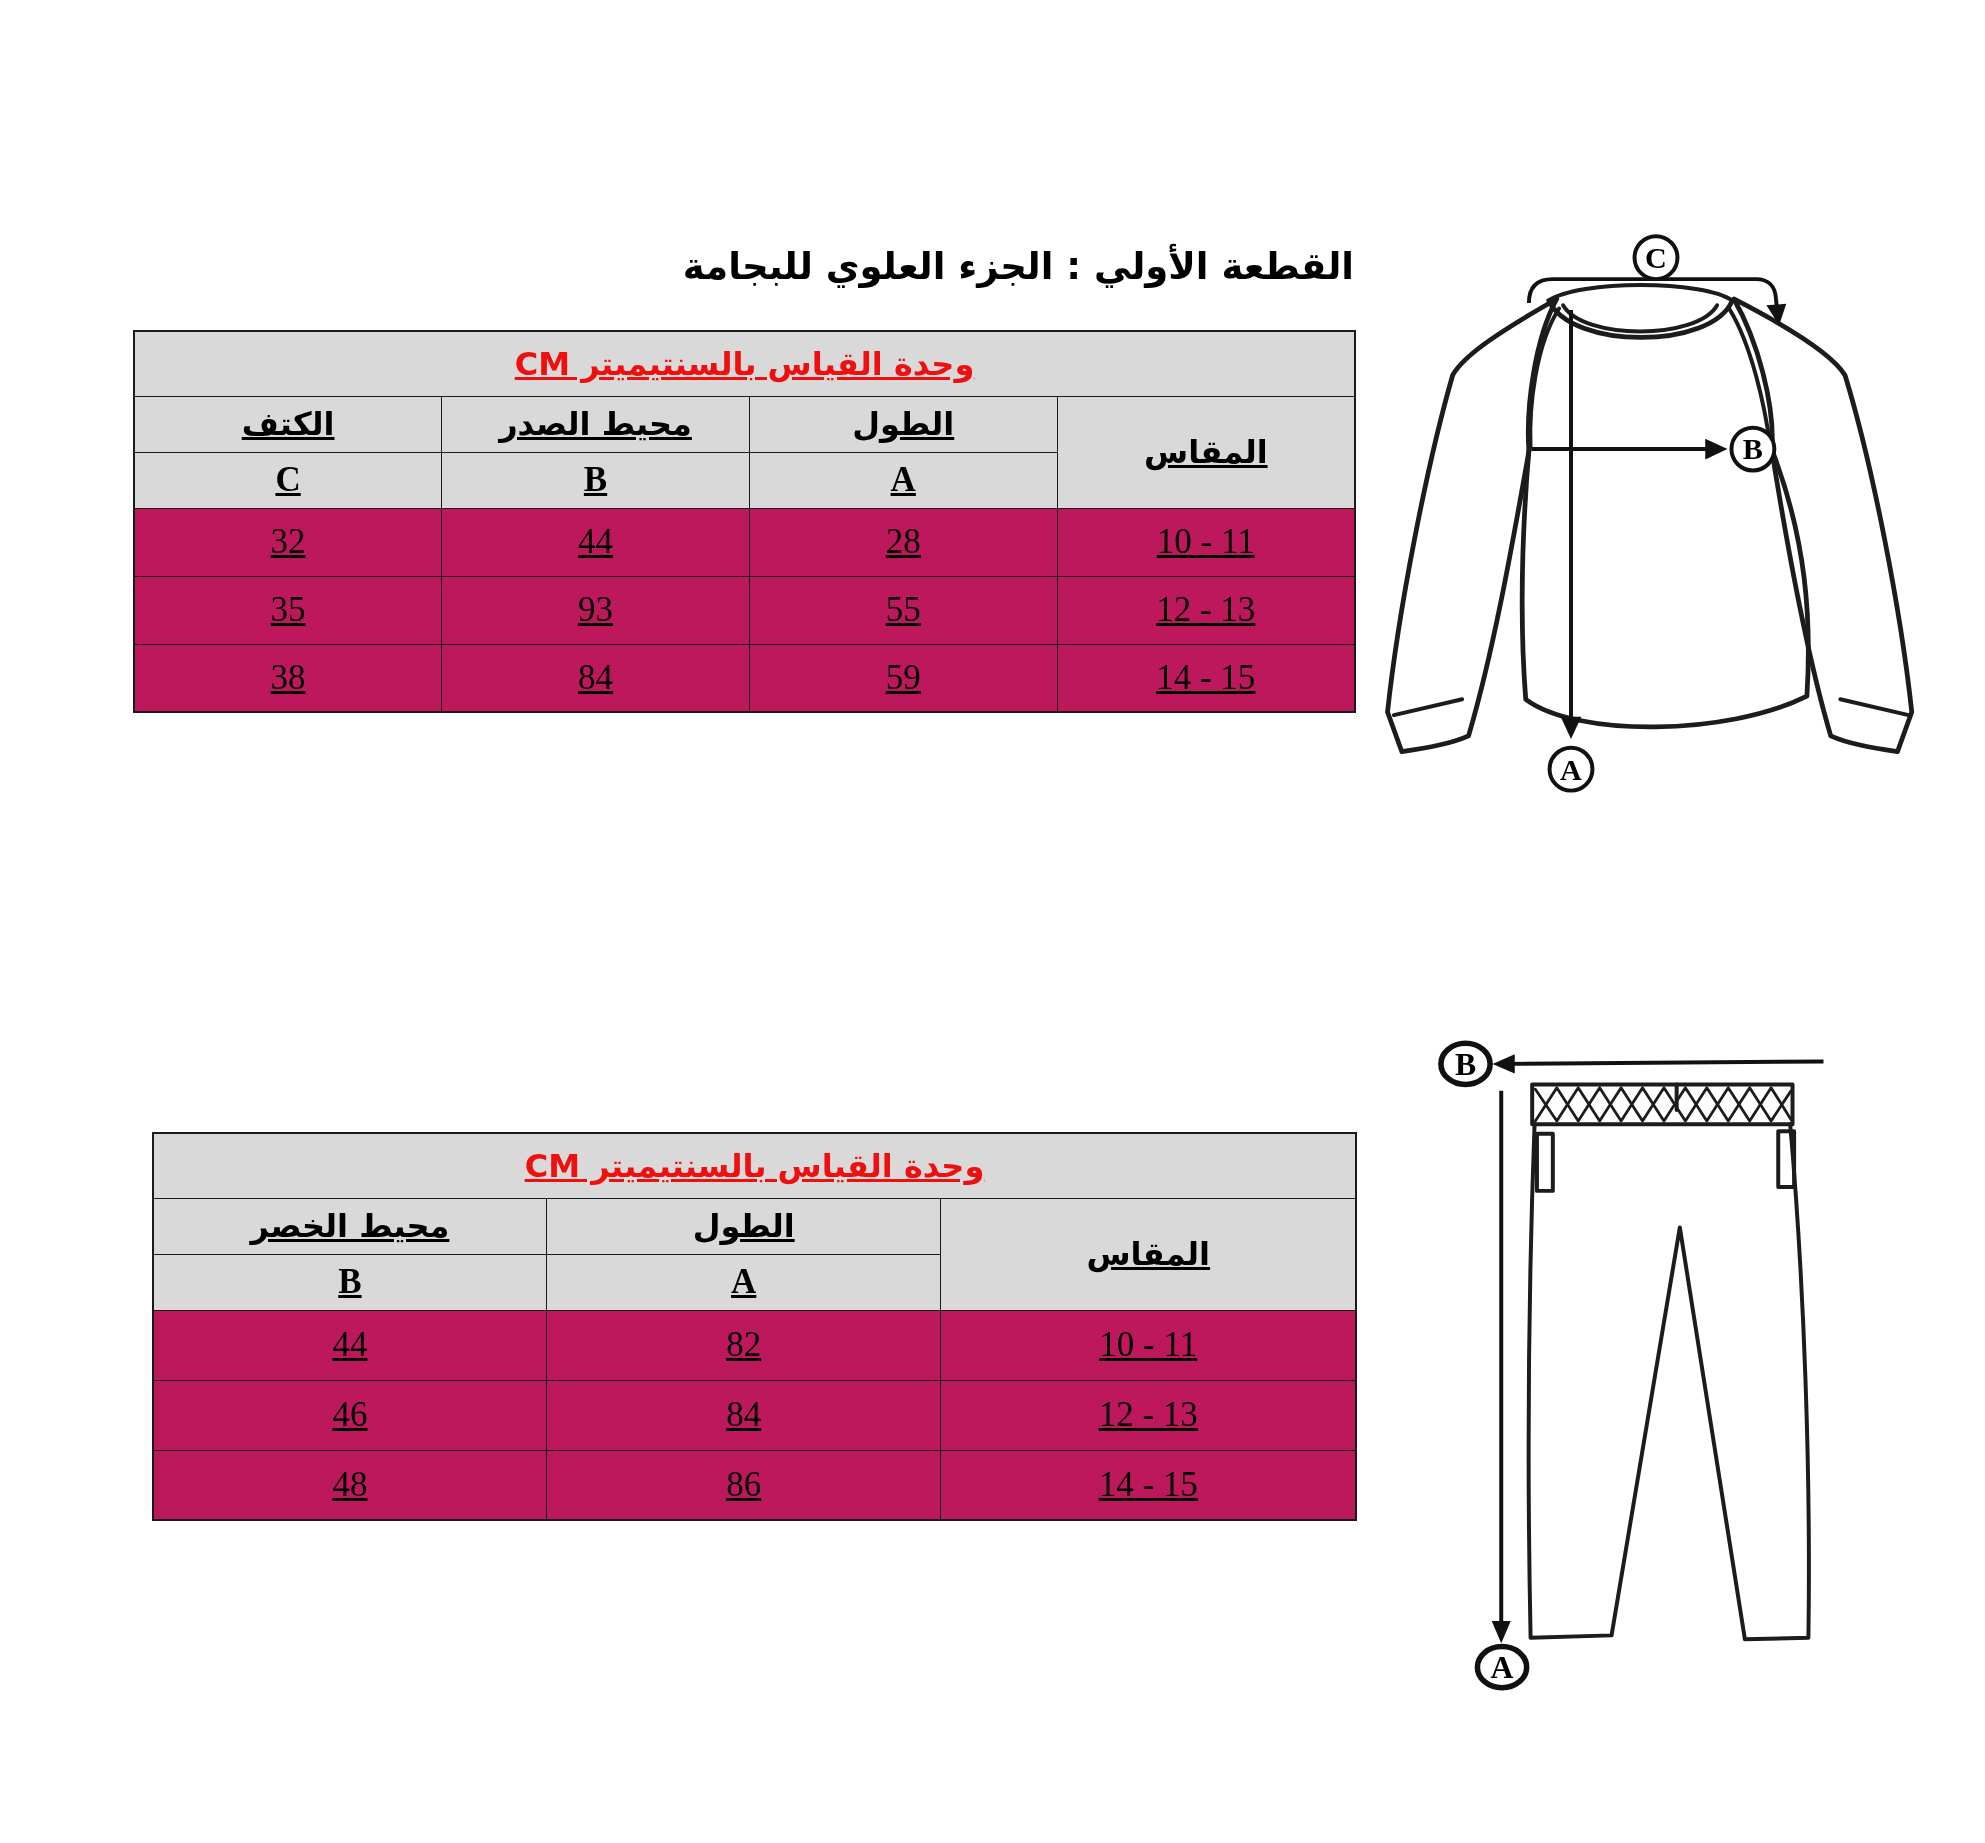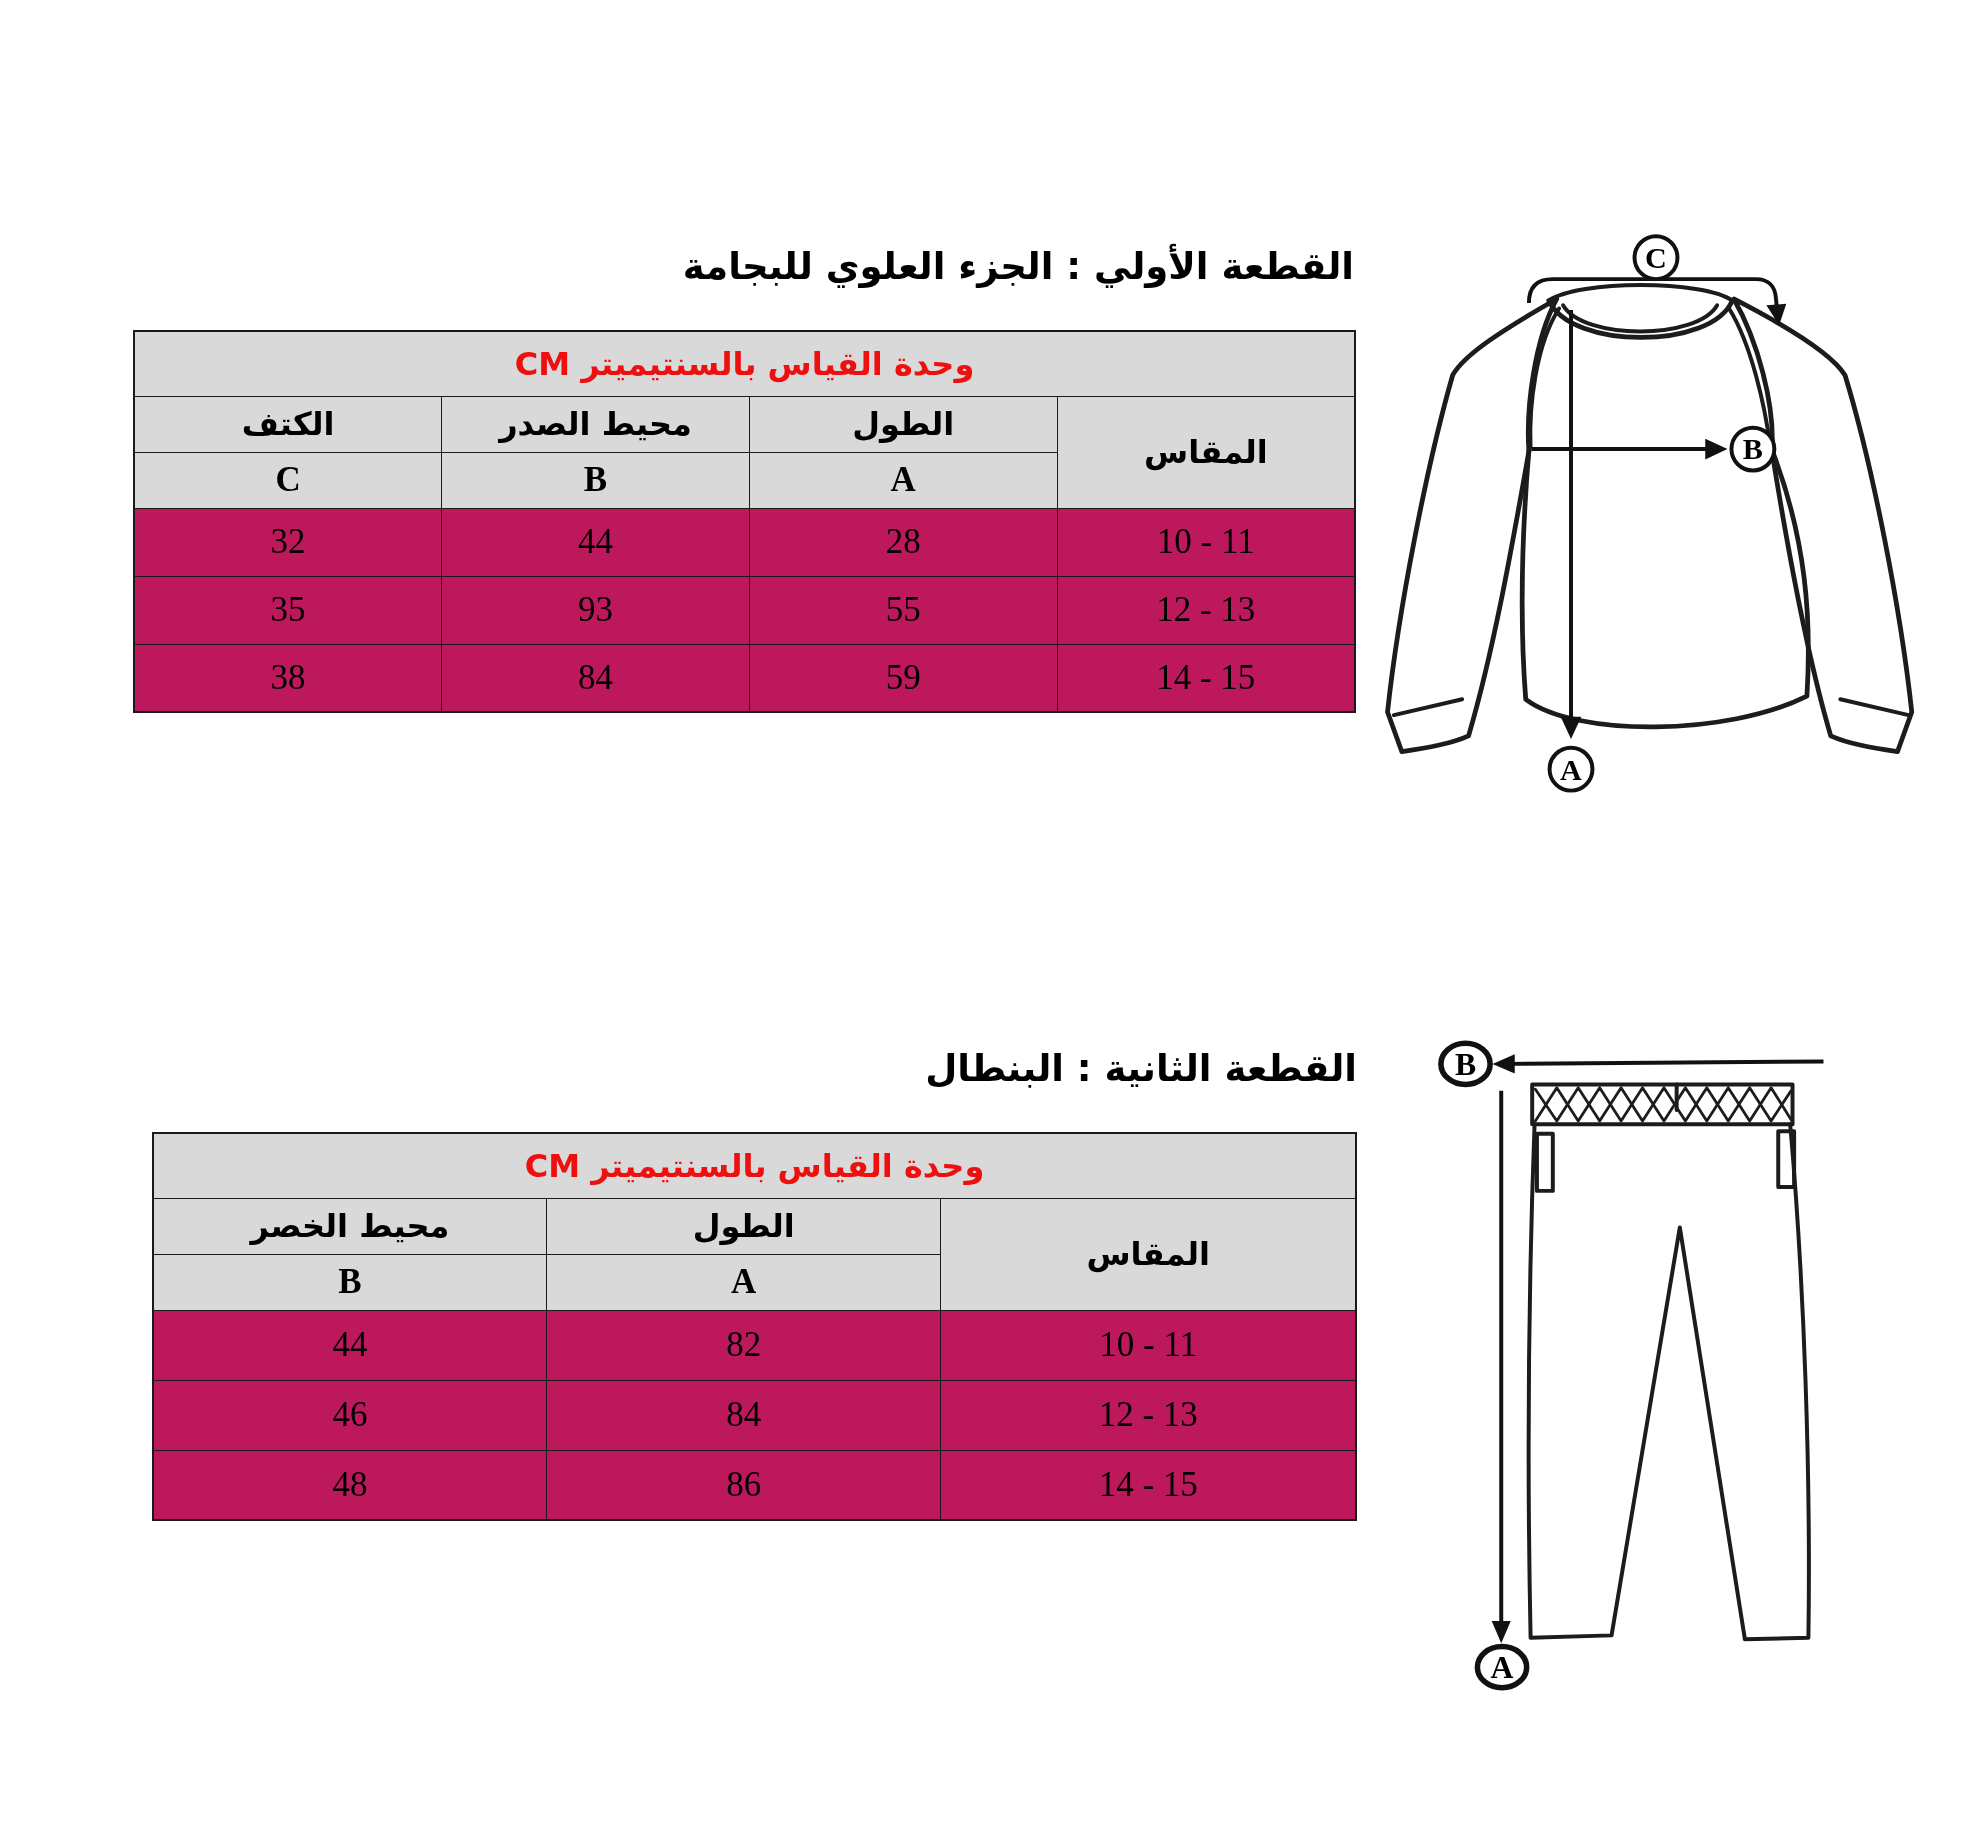--- a/index.html
+++ b/index.html
@@ -23,20 +23,21 @@
     position:absolute;
     border-collapse:collapse;
     table-layout:fixed;
     direction:rtl;
   }
   table.size td, table.size th{
     border:1.6px solid #1a1a1a;
     text-align:center;
     vertical-align:middle;
     padding:0;
+    text-decoration:underline;
   }
   table.size{border:2.4px solid #1a1a1a;}
   .hdr{background:#d9d9d9;font-weight:bold;font-size:32px;}
   .unit-row td{
     background:#d9d9d9;
     color:#ee0f0f;
     font-weight:bold;
     font-size:32px;
     border-bottom-width:2.4px;
   }
@@ -151,21 +152,20 @@
     </g>
 
     <g>
       <path class="mline" stroke-width="5" d="M243,112 L243,630"></path>
       <path class="mfill" d="M243,652 L230,624 L256,624 Z"></path>
       <circle class="circ" stroke-width="5" cx="243" cy="690" r="27"></circle>
       <text class="circ-letter" x="243" y="703" font-size="38">A</text>
     </g>
   </svg>
 
-  <div class="sec-title" style="left:152px;top:1047px;width:1205px;">القطعة الثانية : البنطال</div>
 
   <table class="size" style="left:152px;top:1132px;width:1205px;">
     <colgroup>
       <col style="width:34.5%">
         <col style="width:32.8%">
         <col style="width:32.7%">
     </colgroup>
     <tbody>
         <tr class="unit-row" style="height:65px;">
       <td colspan="3">وحدة القياس بالسنتيميتر CM</td>

